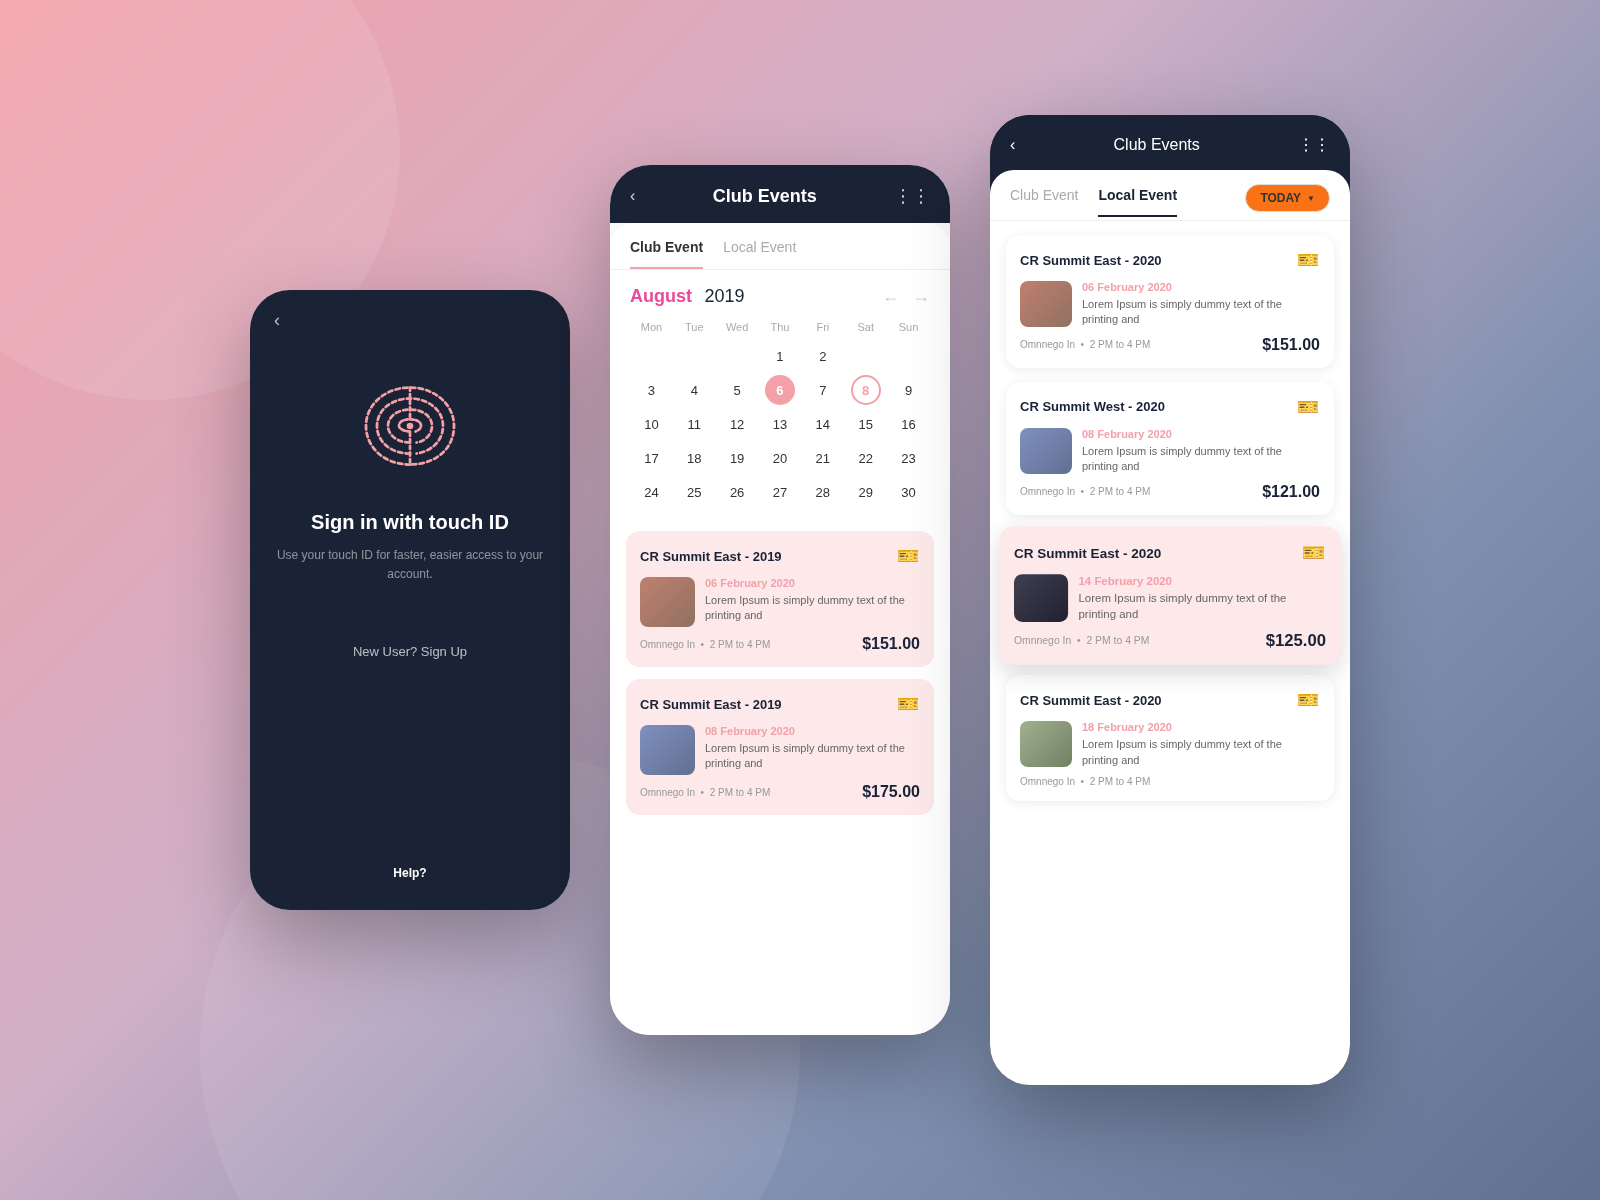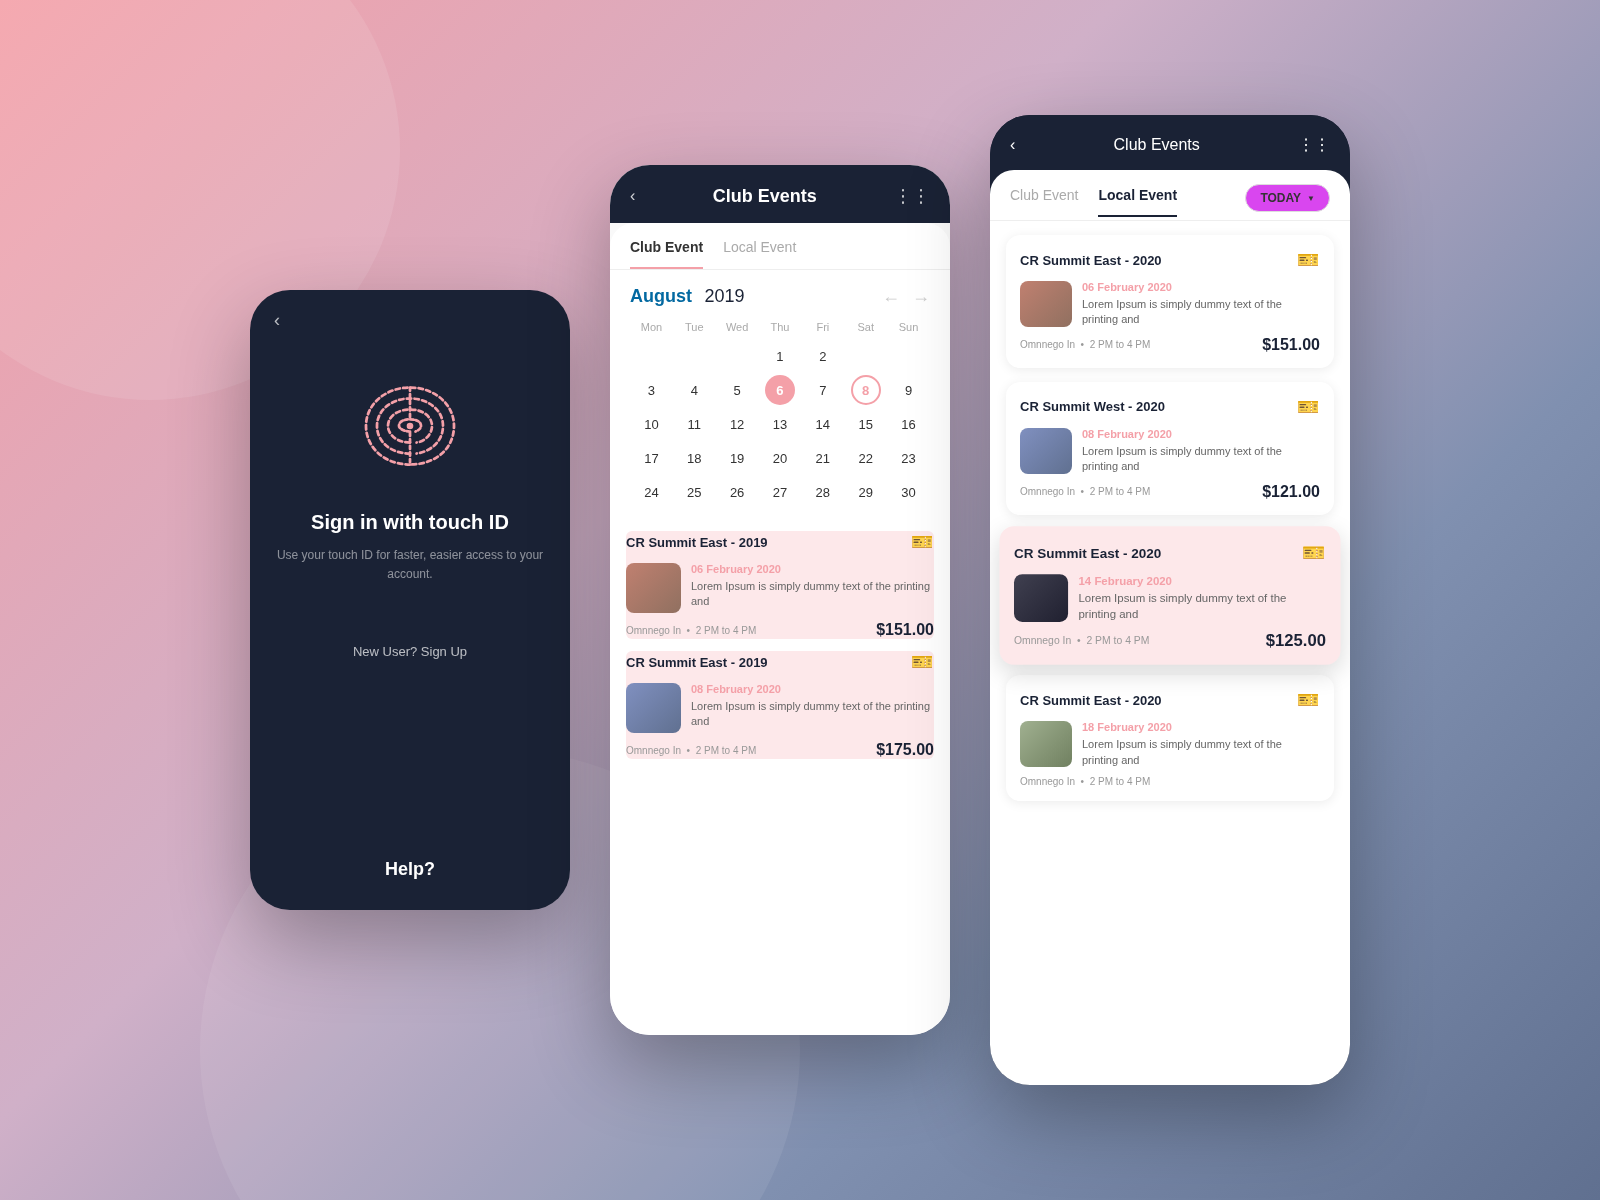--- a/index.html
+++ b/index.html
@@ -125,21 +125,21 @@
     }
 
     .new-user-text {
       font-size: 13px;
       color: rgba(255,255,255,0.7);
       cursor: pointer;
       margin-bottom: auto;
     }
 
     .help-text {
-      font-size: 18px;
+      font-size: 12px;
       font-weight: 600;
       color: white;
       cursor: pointer;
     }
 
     
     .phone-2-header {
       background: #1a2235;
       padding: 20px 20px 16px;
       display: flex;
@@ -206,21 +206,21 @@
     .calendar-month-row {
       display: flex;
       align-items: center;
       justify-content: space-between;
       margin-bottom: 14px;
     }
 
     .calendar-month {
       font-size: 18px;
       font-weight: 700;
-      color: #0369a1;
+      color: #ec4899;
     }
 
     .calendar-year {
       font-size: 18px;
       font-weight: 400;
       color: #1a2235;
       margin-left: 8px;
       text-align: right;
     }
 
@@ -290,22 +290,22 @@
     .events-list {
       overflow-y: auto;
       padding: 8px 16px 20px;
       display: flex;
       flex-direction: column;
       gap: 12px;
     }
 
     .event-card {
       background: #fde8ea;
-      border-radius: 6px;
-      padding: 0;
+      border-radius: 14px;
+      padding: 14px;
     }
 
     .event-card-header {
       display: flex;
       justify-content: space-between;
       align-items: center;
       margin-bottom: 10px;
     }
 
     .event-title {
@@ -387,21 +387,21 @@
     .phone-3-tabs {
       display: flex;
       align-items: center;
       padding: 14px 20px 0;
       gap: 20px;
       border-bottom: 1px solid #eee;
     }
 
     .today-badge {
       margin-left: auto;
-      background: #d946ef;
+      background: #f97316;
       border: 1px solid #ddd;
       border-radius: 20px;
       padding: 6px 14px;
       font-size: 12px;
       font-weight: 600;
       color: #333;
       display: flex;
       align-items: center;
       gap: 6px;
       cursor: pointer;

